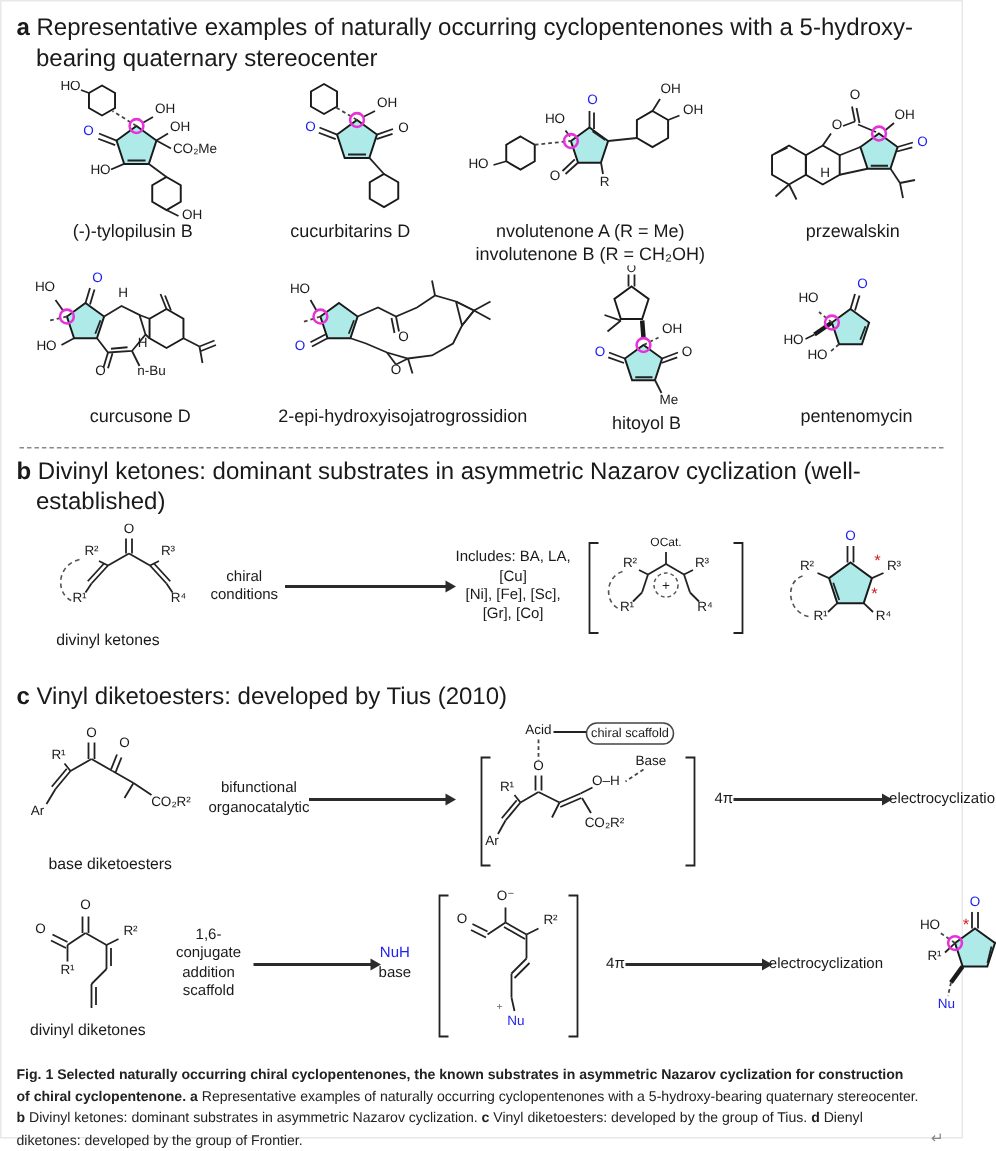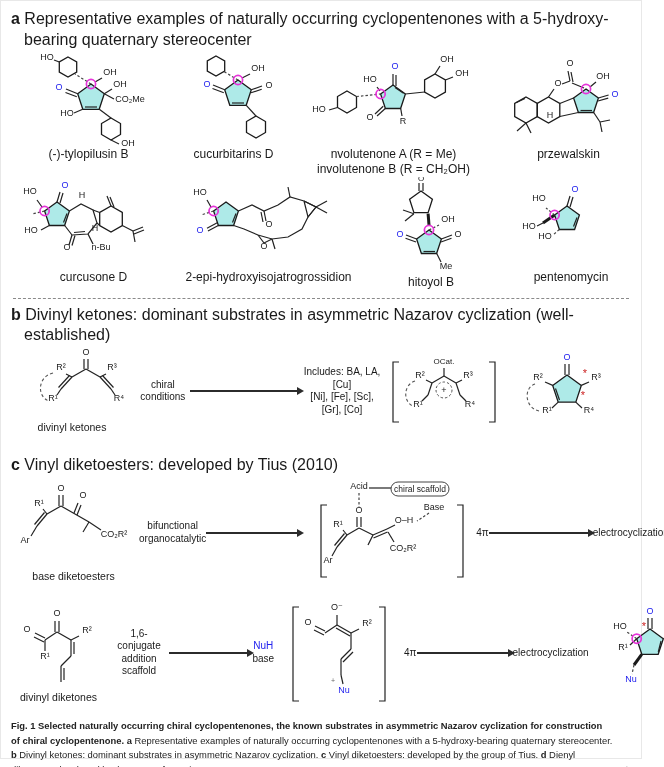--- a/index.html
+++ b/index.html
@@ -17,21 +17,21 @@
   .molblock{display:flex;flex-direction:column;align-items:center}
   .mlabel{font-size:10.5px;margin-top:-6px}
   .arrow{display:flex;flex-direction:row;align-items:center;font-size:10px;line-height:1.25;text-align:center;padding:0 1px}
   .shaft{height:1.5px;background:#2b2b2b;position:relative;margin:3px 0;width:var(--aw,100px)}
   .shaft::after{content:"";position:absolute;right:-2px;top:50%;transform:translateY(-50%);
     border-left:7px solid #2b2b2b;border-top:4px solid transparent;border-bottom:4px solid transparent}
   .nuh{color:#2222ee}
   .ortext{font-size:10.5px;padding:0 2px}
   section{margin-bottom:6px}
   #panel-b{margin-bottom:22px}
-  #panel-c{margin-bottom:10px}
+  #panel-c{margin-bottom:0}
   .caption{font-size:9.4px;line-height:1.55;margin-top:10px;color:#222;position:relative;padding-right:18px}
   .ret{position:absolute;right:2px;bottom:0;color:#888;font-size:10px}
 </style>
 </head>
 <body>
 
 <div class="fig">
 
   <section id="panel-a">
     <div class="ptitle"><b>a</b> <span>Representative examples of naturally occurring cyclopentenones with a 5-hydroxy-bearing quaternary stereocenter</span></div>

